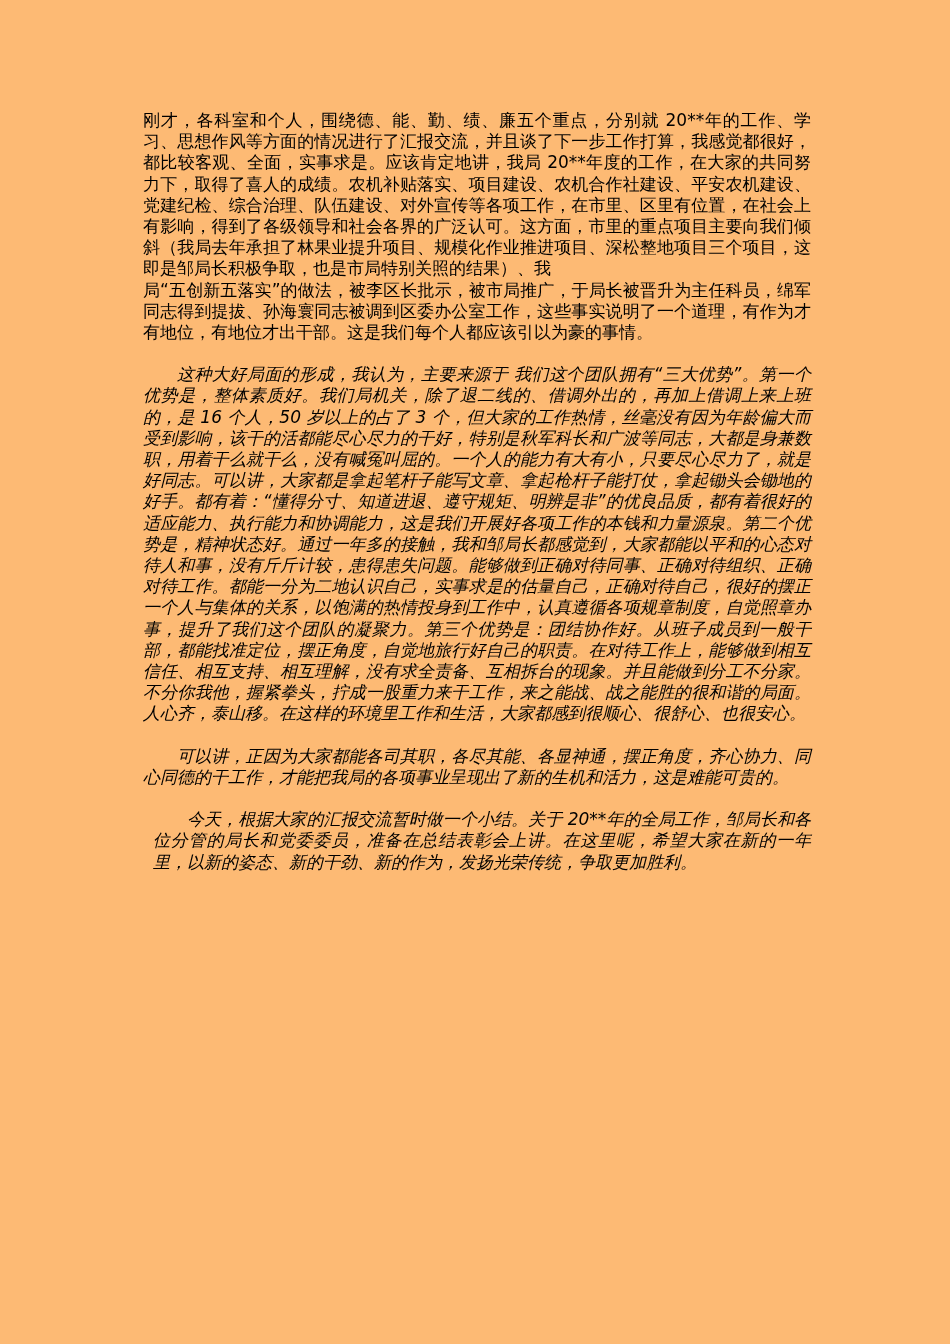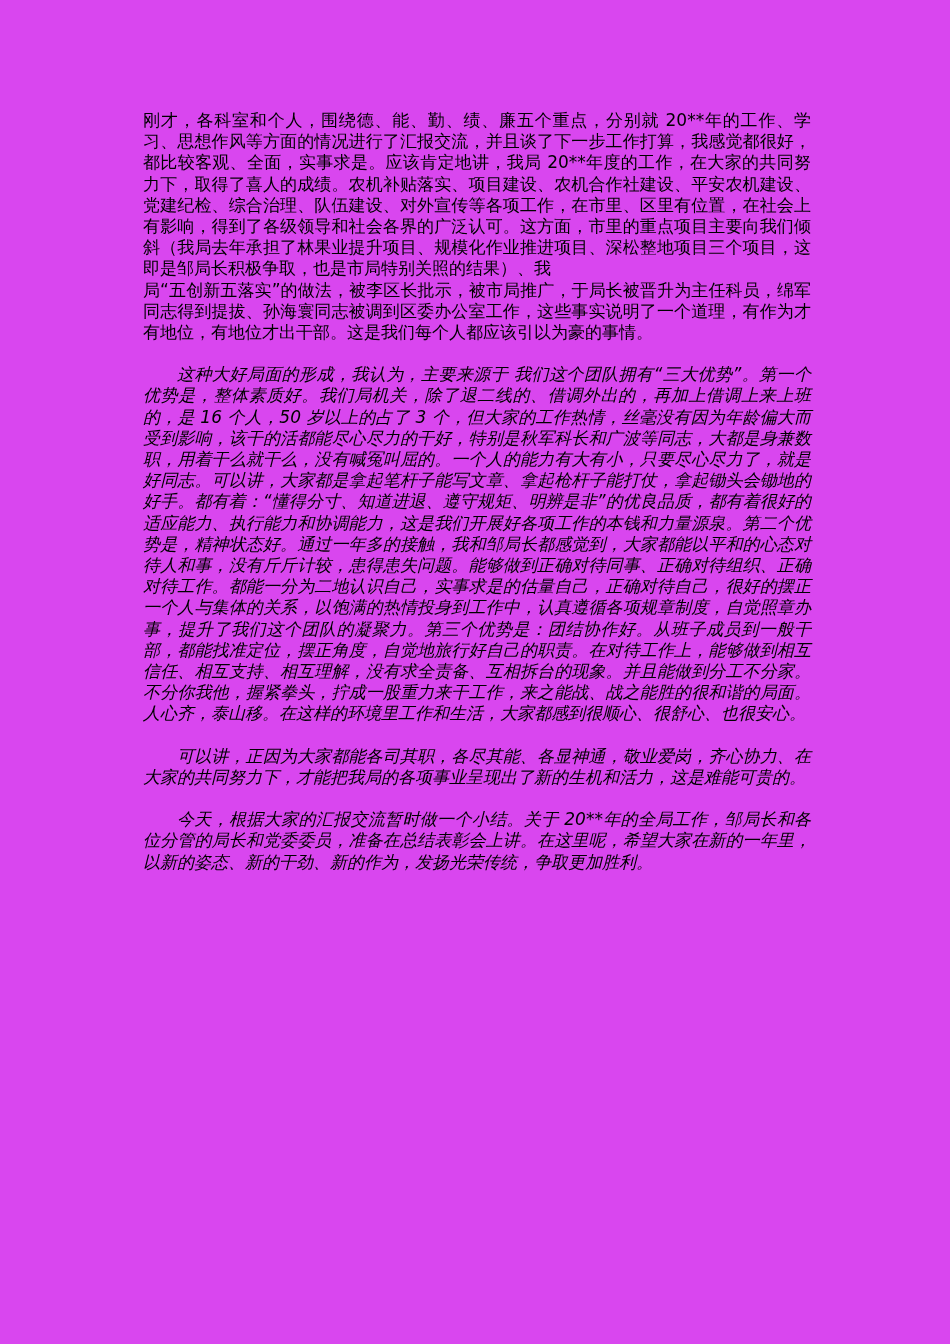--- a/index.html
+++ b/index.html
@@ -11,51 +11,52 @@
     width: 950px;
     height: 1344px;
     font-family: "DejaVu Sans", "Liberation Sans", sans-serif;
     color: #000000;
     -webkit-font-smoothing: antialiased;
   }
   .page {
     position: relative;
     width: 950px;
     height: 1344px;
-    background: #d946ef;
+    background: #fdba74;
     overflow: hidden;
   }
   .doc-body {
     position: absolute;
     left: 143px;
     top: 110px;
     width: 668px;
   }
   .para {
     font-size: 17px;
     line-height: 21.2px;
     text-align: justify;
     text-justify: inter-character;
     margin: 0 0 21px 0;
     letter-spacing: 0px;
     word-break: break-all;
     white-space: pre-wrap;
   }
   .para:last-child {
     margin-bottom: 0;
+    margin-left: 10px;
   }
   .para.indent {
     text-indent: 34px;
     font-style: italic;
   }
 </style>
 </head>
 <body>
 
 <div class="page">
   <div class="doc-body">
     <p class="para">刚才，各科室和个人，围绕德、能、勤、绩、廉五个重点，分别就 20**年的工作、学习、思想作风等方面的情况进行了汇报交流，并且谈了下一步工作打算，我感觉都很好，都比较客观、全面，实事求是。应该肯定地讲，我局 20**年度的工作，在大家的共同努力下，取得了喜人的成绩。农机补贴落实、项目建设、农机合作社建设、平安农机建设、党建纪检、综合治理、队伍建设、对外宣传等各项工作，在市里、区里有位置，在社会上有影响，得到了各级领导和社会各界的广泛认可。这方面，市里的重点项目主要向我们倾斜（我局去年承担了林果业提升项目、规模化作业推进项目、深松整地项目三个项目，这即是邹局长积极争取，也是市局特别关照的结果）、我
 局“五创新五落实”的做法，被李区长批示，被市局推广，于局长被晋升为主任科员，绵军同志得到提拔、孙海寰同志被调到区委办公室工作，这些事实说明了一个道理，有作为才有地位，有地位才出干部。这是我们每个人都应该引以为豪的事情。</p>
     <p class="para indent">这种大好局面的形成，我认为，主要来源于 我们这个团队拥有“三大优势”。第一个优势是，整体素质好。我们局机关，除了退二线的、借调外出的，再加上借调上来上班的，是 16 个人，50 岁以上的占了 3 个，但大家的工作热情，丝毫没有因为年龄偏大而受到影响，该干的活都能尽心尽力的干好，特别是秋军科长和广波等同志，大都是身兼数职，用着干么就干么，没有喊冤叫屈的。一个人的能力有大有小，只要尽心尽力了，就是好同志。可以讲，大家都是拿起笔杆子能写文章、拿起枪杆子能打仗，拿起锄头会锄地的好手。都有着：“懂得分寸、知道进退、遵守规矩、明辨是非”的优良品质，都有着很好的适应能力、执行能力和协调能力，这是我们开展好各项工作的本钱和力量源泉。第二个优势是，精神状态好。通过一年多的接触，我和邹局长都感觉到，大家都能以平和的心态对待人和事，没有斤斤计较，患得患失问题。能够做到正确对待同事、正确对待组织、正确对待工作。都能一分为二地认识自己，实事求是的估量自己，正确对待自己，很好的摆正一个人与集体的关系，以饱满的热情投身到工作中，认真遵循各项规章制度，自觉照章办事，提升了我们这个团队的凝聚力。第三个优势是：团结协作好。从班子成员到一般干部，都能找准定位，摆正角度，自觉地旅行好自己的职责。在对待工作上，能够做到相互信任、相互支持、相互理解，没有求全责备、互相拆台的现象。并且能做到分工不分家。不分你我他，握紧拳头，拧成一股重力来干工作，来之能战、战之能胜的很和谐的局面。人心齐，泰山移。在这样的环境里工作和生活，大家都感到很顺心、很舒心、也很安心。</p>
-    <p class="para indent">可以讲，正因为大家都能各司其职，各尽其能、各显神通，敬业爱岗，齐心协力、在大家的共同努力下，才能把我局的各项事业呈现出了新的生机和活力，这是难能可贵的。</p>
+    <p class="para indent">可以讲，正因为大家都能各司其职，各尽其能、各显神通，摆正角度，齐心协力、同心同德的干工作，才能把我局的各项事业呈现出了新的生机和活力，这是难能可贵的。</p>
     <p class="para indent">今天，根据大家的汇报交流暂时做一个小结。关于 20**年的全局工作，邹局长和各位分管的局长和党委委员，准备在总结表彰会上讲。在这里呢，希望大家在新的一年里，以新的姿态、新的干劲、新的作为，发扬光荣传统，争取更加胜利。</p>
   </div>
 </div>
 
 </body></html>

